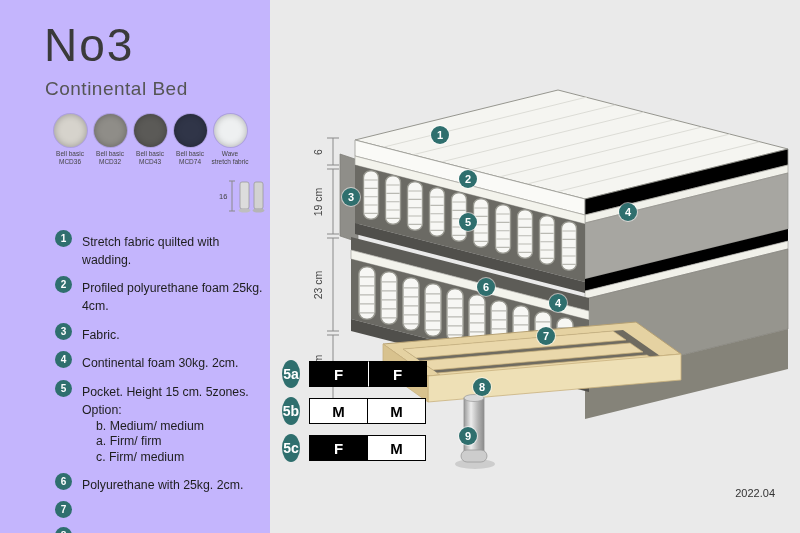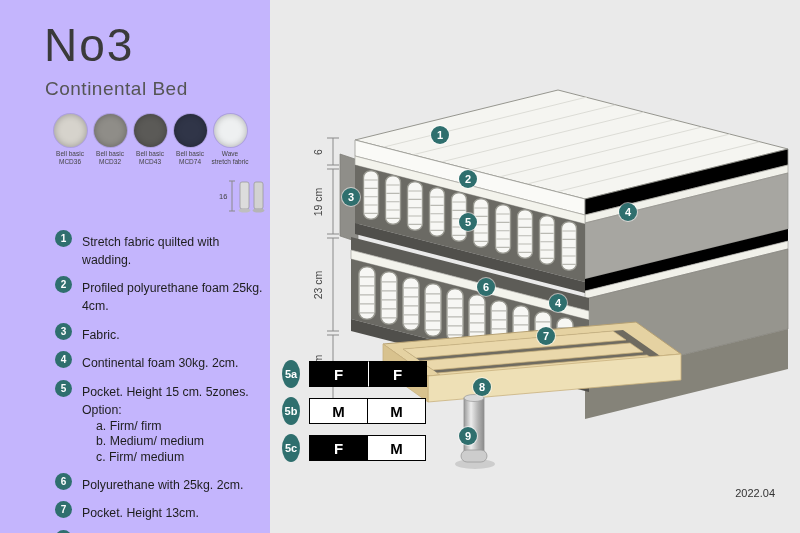--- a/index.html
+++ b/index.html
@@ -28,21 +28,21 @@
   .feature-option{font-size:12.3px;color:#1e1e1e;margin-left:14px;line-height:1.18;margin-top:1px;}
   
   .diagram-panel{position:absolute;left:270px;top:0;width:530px;height:533px;background:#eaeaea;}
   .bed-svg{position:absolute;left:8px;top:72px;}
   .callout{position:absolute;width:18px;height:18px;margin-left:-9px;margin-top:-9px;border-radius:50%;
      background:var(--accent,#2f6f6e);color:#fff;font-size:11px;font-weight:bold;
      display:flex;align-items:center;justify-content:center;
      box-shadow:0 0 0 1px rgba(255,255,255,.55);}
   .firmness-table{position:absolute;left:12px;top:360px;}
   .firm-row{display:flex;align-items:center;margin-bottom:9px;}
-  .badge.small{width:18px;height:28px;font-size:11px;text-align:center;}
+  .badge.small{width:18px;height:28px;font-size:14px;text-align:center;}
   .firm-bar{display:flex;margin-left:9px;}
   .firm-cell{width:57px;height:24px;display:flex;align-items:center;justify-content:center;
      font-size:15px;font-weight:bold;}
   .firm-cell.dark{background:#000;color:#fff;border:1px solid #000;}
   .firm-cell.light{background:#fff;color:#000;border:1px solid #000;}
   .firm-cell + .firm-cell{margin-left:-1px;}
   .firm-cell.dark + .firm-cell.dark{border-left:1px solid #fff;margin-left:0;}
   .version{position:absolute;right:25px;bottom:34px;font-size:11px;color:#333;}
 </style>
 </head>
@@ -115,29 +115,28 @@
       <div class="feature">
         <span class="badge">3</span>
         <div class="feature-body"><span class="feature-text">Fabric.</span></div>
       </div>
       <div class="feature">
         <span class="badge">4</span>
         <div class="feature-body"><span class="feature-text">Continental foam 30kg. 2cm.</span></div>
       </div>
       <div class="feature">
         <span class="badge">5</span>
-        <div class="feature-body"><span class="feature-text">Pocket. Height 15 cm. 5zones. Option:</span><div class="feature-option">a. Firm/ firm</div><div class="feature-option">b. Medium/ medium</div><div class="feature-option">c. Firm/ medium</div></div>
+        <div class="feature-body"><span class="feature-text">Pocket. Height 15 cm. 5zones. Option:</span><div class="feature-option">b. Medium/ medium</div><div class="feature-option">a. Firm/ firm</div><div class="feature-option">c. Firm/ medium</div></div>
       </div>
       <div class="feature">
         <span class="badge">6</span>
         <div class="feature-body"><span class="feature-text">Polyurethane with 25kg. 2cm.</span></div>
       </div>
       <div class="feature">
         <span class="badge">7</span>
-        <div class="feature-body"><span class="feature-text">Pocket. Height 13cm.</span></div>
       </div>
       <div class="feature">
         <span class="badge">8</span>
         <div class="feature-body"></div>
       </div>
     </div>
 </div>
 
 <div class="diagram-panel">
 

